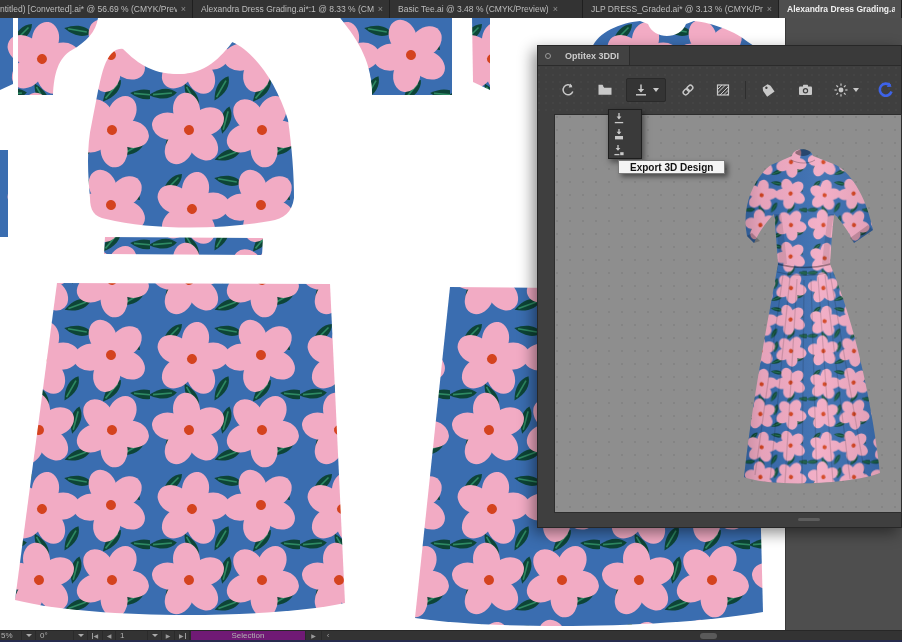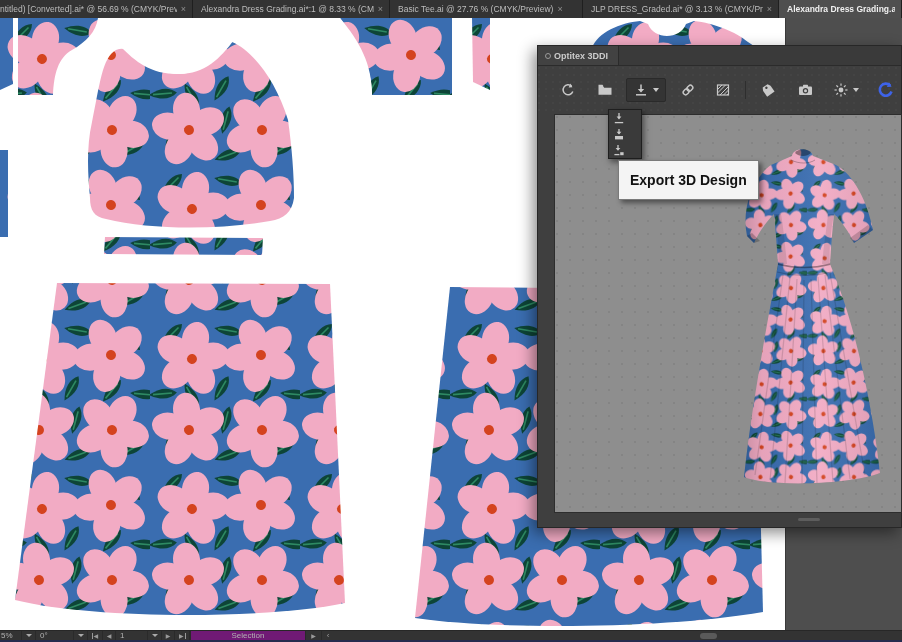--- a/index.html
+++ b/index.html
@@ -21,21 +21,21 @@
 
   
   #canvas { position:absolute; left:0; top:18px; width:902px; height:612px; }
 
   
   #optitex-panel { position:absolute; left:537px; top:45px; width:365px; height:483px;
                    background:#3f3f3f; border:1px solid #272727;
                    box-shadow:-4px 5px 14px rgba(0,0,0,.45); }
   #panel-titlebar { position:absolute; left:0; top:0; right:0; height:20px;
                     background:#3a3a3a; border-bottom:1px solid #2b2b2b; display:flex; }
-  #panel-tab { display:flex; align-items:center; gap:3px; padding:0 10px 0 7px;
+  #panel-tab { display:flex; align-items:center; gap:14px; padding:0 10px 0 7px;
                background:#424242; border-right:1px solid #2b2b2b; }
   #panel-tab .ptab-icon { width:6px; height:6px; border:1px solid #9a9a9a; border-radius:50%; }
   #panel-tab .ptab-label { font-size:9px; font-weight:bold; color:#cccccc; }
   #panel-toolbar { position:absolute; left:0; top:21px; right:0; height:46px;
                    display:flex; align-items:center; padding-left:16px;
                    background:#3f3f3f;
                    background-image:radial-gradient(circle at 1px 1px, #444 1px, transparent 1.2px);
                    background-size:7px 7px; }
   .tbtn { display:flex; align-items:center; justify-content:center;
           height:24px; padding:0 6px; border-radius:2px; }
@@ -53,23 +53,23 @@
   #panel-hscroll { position:absolute; left:244px; top:4px; width:22px; height:3px;
                    background:#5d5d5d; border-radius:2px; }
 
   
   #export-menu { position:absolute; left:70px; top:63px; width:34px;
                  background:#3a3a3a; border:1px solid #1f1f1f;
                  box-shadow:2px 3px 6px rgba(0,0,0,.5); z-index:30; }
   .menu-item { height:16px; display:flex; align-items:center; padding-left:4px; }
 
   
-  #tooltip { position:absolute; left:80px; top:114px; height:40px; z-index:31;
+  #tooltip { position:absolute; left:80px; top:114px; height:14px; z-index:31;
              background:#f4f4f4; border:1px solid #7a7a7a; color:#121212;
-             font-size:14px; font-weight:bold; display:flex; align-items:center;
+             font-size:10px; font-weight:bold; display:flex; align-items:center;
              padding:0 11px; box-shadow:3px 3px 5px rgba(0,0,0,.45); white-space:nowrap; }
 
   
   #statusbar { position:absolute; left:0; top:630px; width:902px; height:10px;
                background:#333333; display:flex; align-items:center;
                font-size:8px; color:#b2b2b2; border-top:1px solid #272727; }
   .sb-seg { display:flex; align-items:center; height:10px; padding:0 4px;
             border-right:1px solid #2a2a2a; white-space:nowrap; }
   .sb-caret { width:0; height:0; border-left:3px solid transparent;
               border-right:3px solid transparent; border-top:3.5px solid #aaaaaa; }
@@ -92,21 +92,21 @@
   <div id="tabbar">
     <div class="doc-tab first" style="width:193px">
       <span class="tab-label">ntitled) [Converted].ai* @ 56.69 % (CMYK/Preview)</span>
       <span class="tab-close">×</span>
     </div>
     <div class="doc-tab" style="width:197px">
       <span class="tab-label">Alexandra Dress Grading.ai*:1 @ 8.33 % (CMYK/Preview)</span>
       <span class="tab-close">×</span>
     </div>
     <div class="doc-tab" style="width:193px">
-      <span class="tab-label">Basic Tee.ai @ 27.76 % (CMYK/Preview)</span>
+      <span class="tab-label">Basic Tee.ai @ 3.48 % (CMYK/Preview)</span>
       <span class="tab-close">×</span>
     </div>
     <div class="doc-tab" style="width:196px">
       <span class="tab-label">JLP DRESS_Graded.ai* @ 3.13 % (CMYK/Preview)</span>
       <span class="tab-close">×</span>
     </div>
     <div class="doc-tab active" style="width:123px">
       <span class="tab-label">Alexandra Dress Grading.ai*:2 @ 1</span>
     </div>
   </div>

